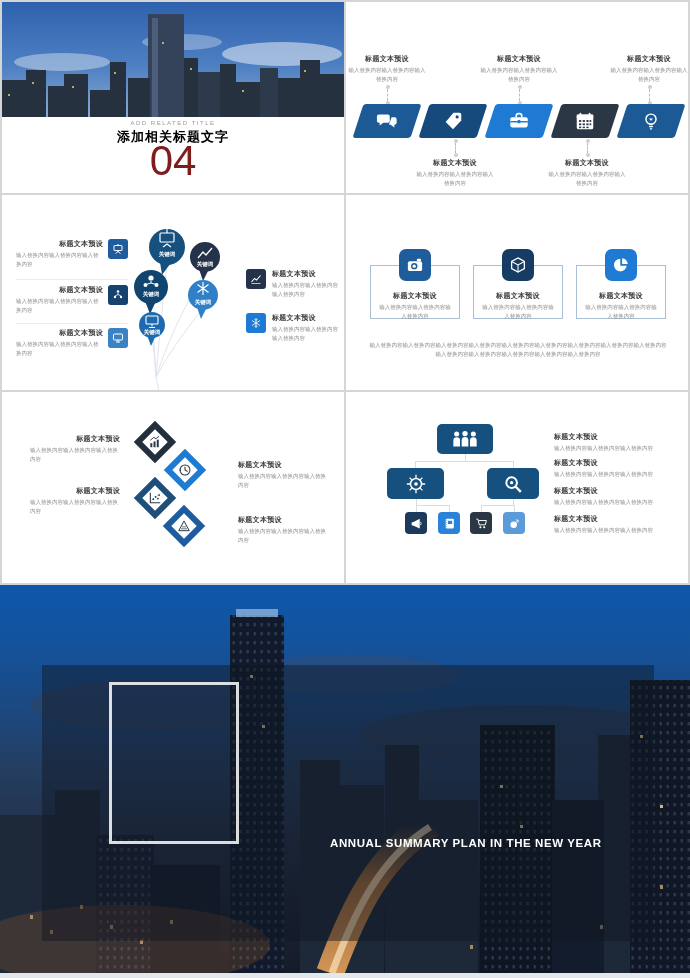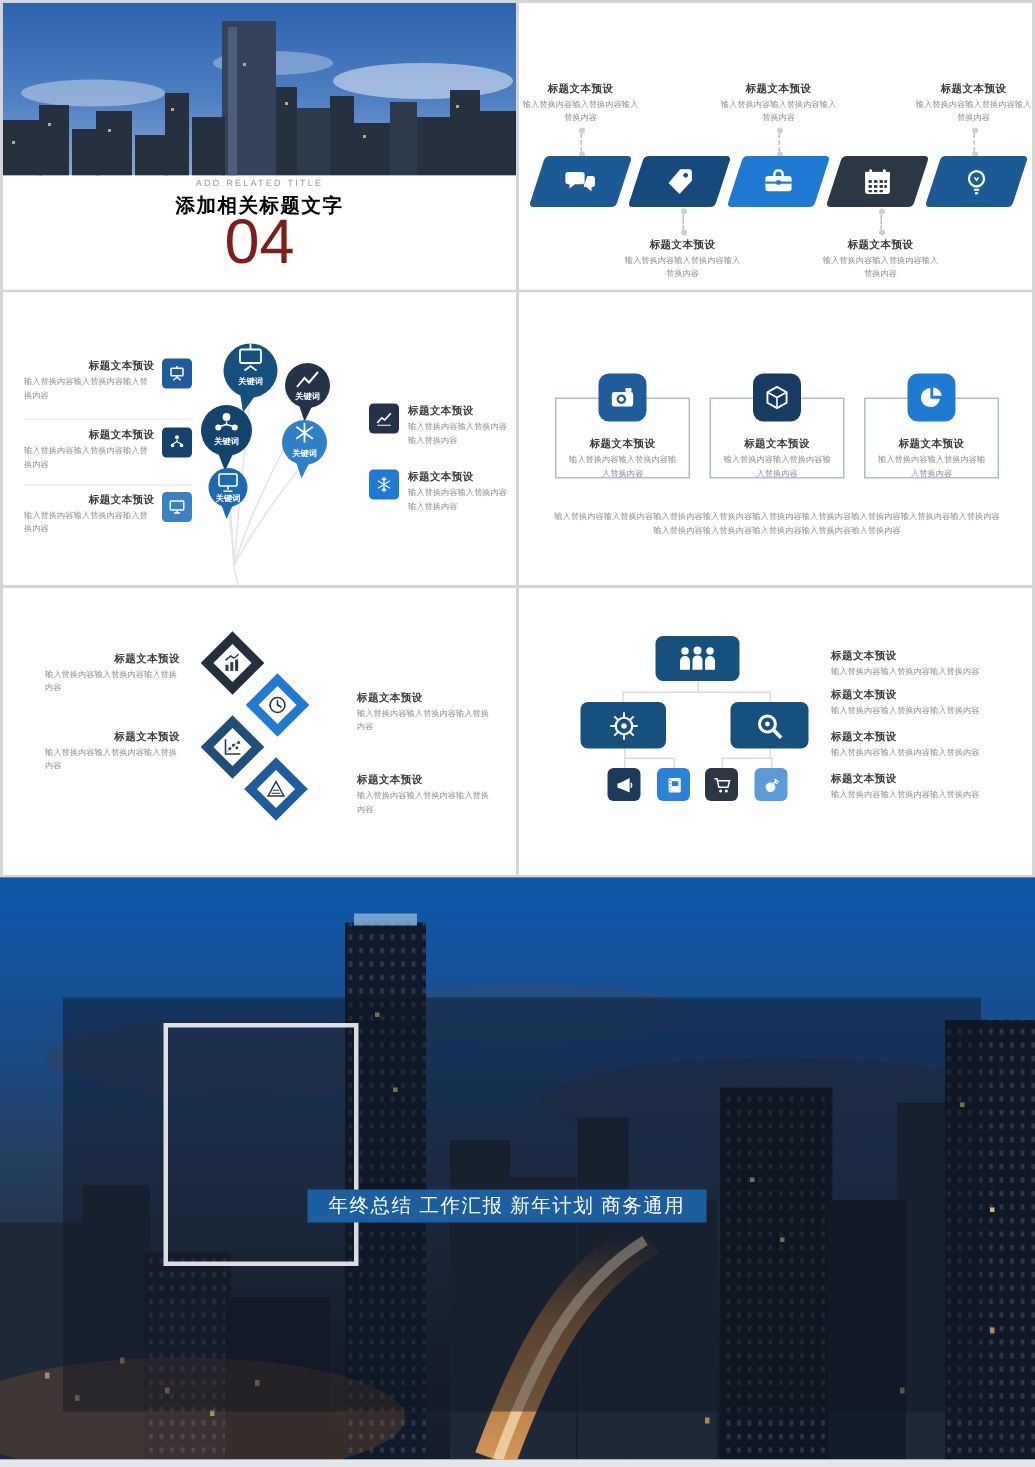--- a/index.html
+++ b/index.html
@@ -562,17 +562,17 @@
         <rect x="500" y="200" width="3" height="3"></rect>
           <rect x="520" y="240" width="3" height="3"></rect>
           <rect x="640" y="150" width="3" height="3"></rect>
         <rect x="250" y="90" width="3" height="3"></rect>
           <rect x="262" y="140" width="3" height="3"></rect>
           <rect x="660" y="220" width="3" height="3"></rect>
       </g>
     </svg>
     <div class="overlay"></div>
     <div class="wrect"></div>
-    <div class="s7banner">年终总结 工作汇报 新年计划 商务通用</div>
+    <div class="s7en">ANNUAL SUMMARY PLAN IN THE NEW YEAR</div>
   </div>
 
   <div class="strip"></div>
 </div>
 
 </body></html>

